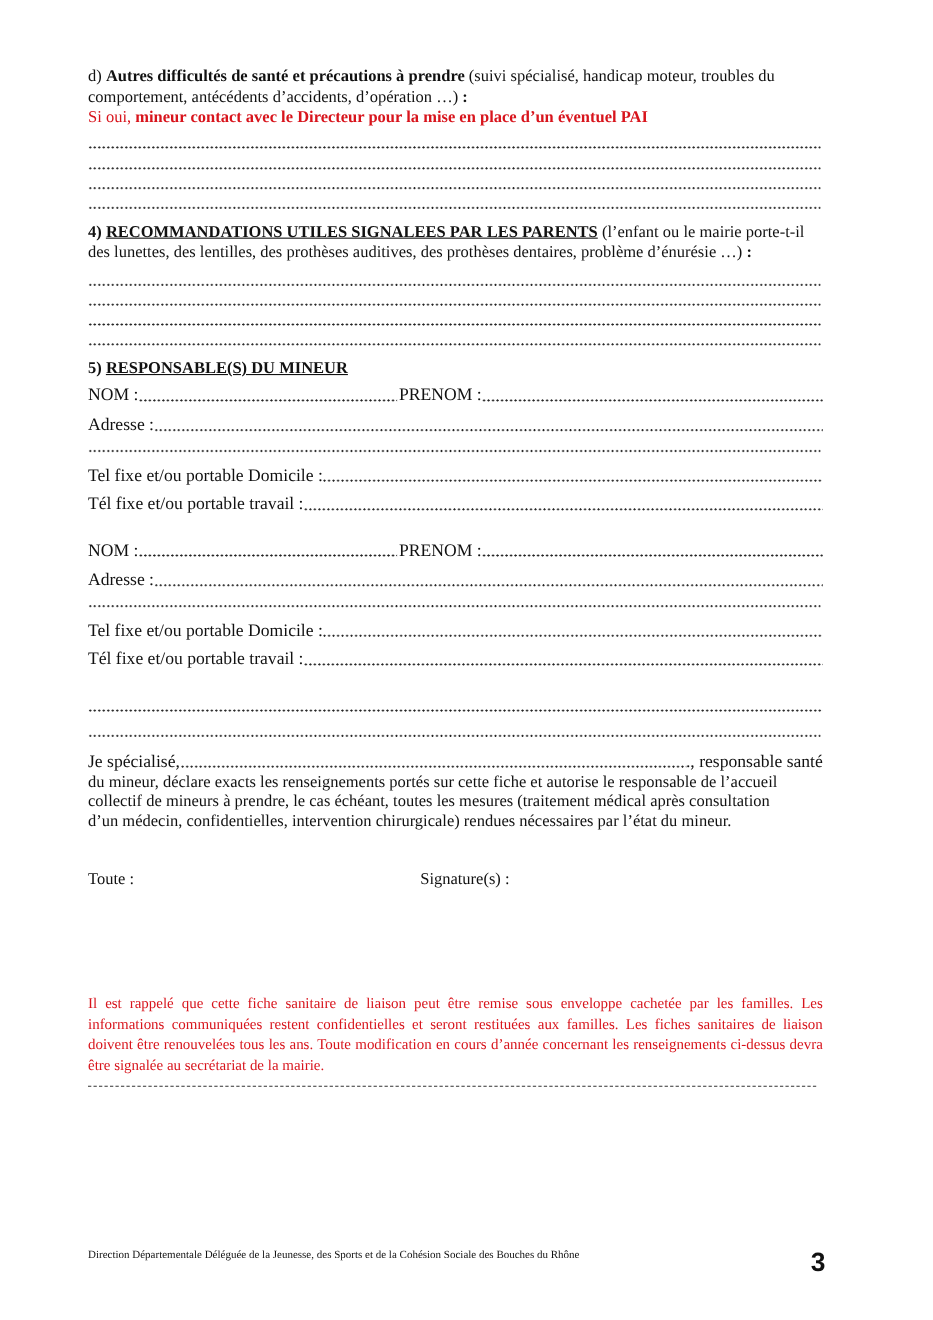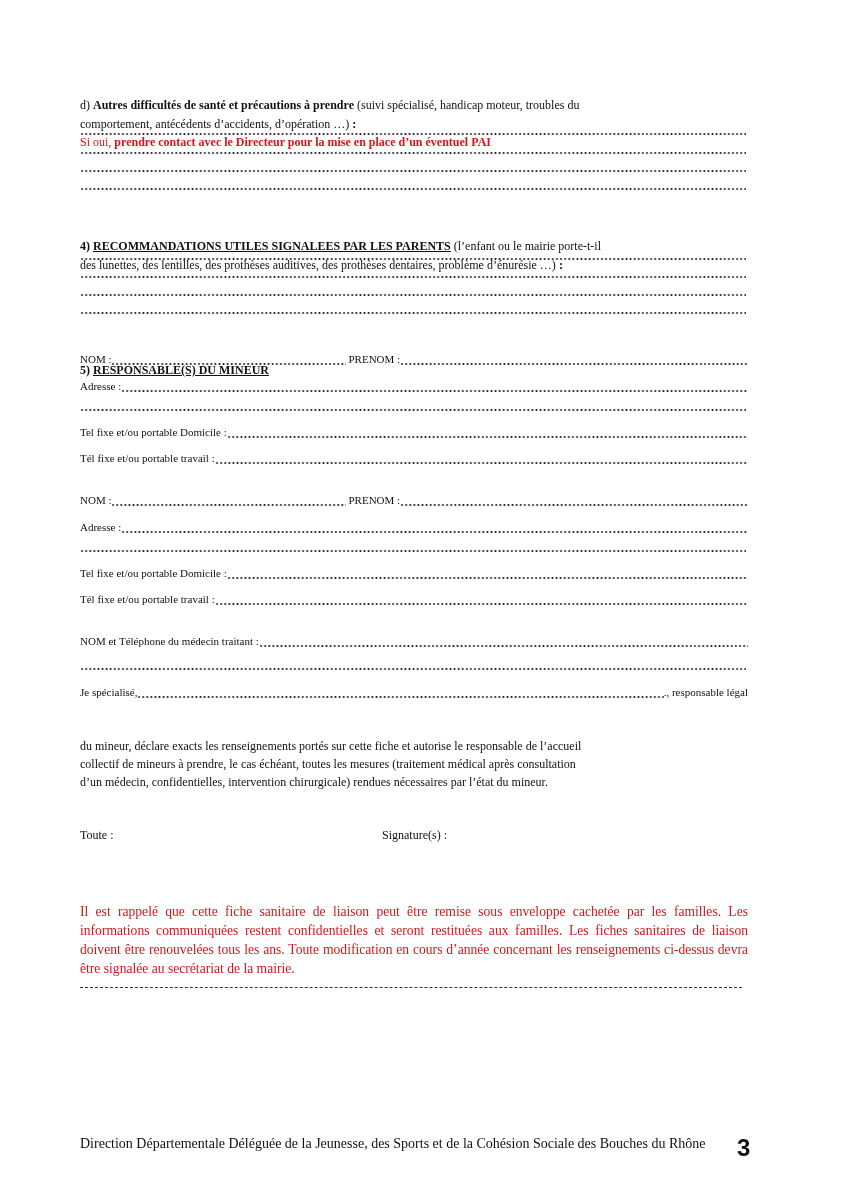--- a/index.html
+++ b/index.html
@@ -3,54 +3,54 @@
   <meta charset="utf-8">
   <style>
     html, body { margin: 0; padding: 0; background: #ffffff; }
     body {
       width: 848px; height: 1200px; position: relative; overflow: hidden;
       font-family: "Liberation Serif", "DejaVu Serif", serif;
       color: #111111;
     }
     .page { position: absolute; left: 80px; top: 0; width: 668px; }
     .abs { position: absolute; left: 0; white-space: nowrap; }
-    .txt { font-size: 12px; line-height: 19px; margin-top: 35px; }
+    .txt { font-size: 15px; line-height: 19px; }
     .red { color: #d8141c; }
     .b { font-weight: bold; }
     .u { text-decoration: underline; }
     .dots {
       position: absolute; left: 0; height: 2px; width: 666px;
       background-image: radial-gradient(circle, #222 0.8px, transparent 1.1px);
       background-size: 4.1px 2px; background-repeat: repeat-x;
     }
-    .field { position: absolute; left: 0; width: 668px; height: 19px; font-size: 11px; line-height: 19px; display: flex; }
+    .field { position: absolute; left: 0; width: 668px; height: 19px; font-size: 16px; line-height: 19px; display: flex; }
     .field .label { white-space: nowrap; }
     .field .fill {
       flex: 1; align-self: flex-end; height: 2px; margin-bottom: 4px;
       background-image: radial-gradient(circle, #222 0.8px, transparent 1.1px);
       background-size: 4.1px 2px; background-repeat: repeat-x;
     }
     .dash { position: absolute; left: 0; width: 662px; height: 1px; border-top: 1px dashed #333; }
-    .footer { position: absolute; left: 80px; top: 1136px; font-size: 14px; white-space: nowrap; text-align: right; }
+    .footer { position: absolute; left: 80px; top: 1136px; font-size: 10px; white-space: nowrap; text-align: right; }
     .pagenum { position: absolute; left: 737px; top: 1134px; font-family: "Liberation Sans", sans-serif; font-weight: bold; font-size: 24px; }
     .para { position: absolute; left: 0; width: 668px; font-size: 13.6px; line-height: 19px; text-align: justify; }
   </style>
 </head>
 <body>
 
 <div class="page">
 
   <div class="abs txt" style="top:61px;">
     <span>d) </span><span class="b">Autres difficultés de santé et précautions à prendre</span><span> (suivi spécialisé, handicap moteur, troubles du</span>
   </div>
   <div class="abs txt" style="top:80px;">
     <span>comportement, antécédents d’accidents, d’opération …) </span><span class="b">:</span>
   </div>
   <div class="abs txt red" style="top:98px;">
-    <span>Si oui, </span><span class="b">prendre contact avec le Directeur pour la mise en place d’un éventuel PAI</span>
+    <span>Si oui, </span><span class="b">mineur contact avec le Directeur pour la mise en place d’un éventuel PAI</span>
   </div>
   <div class="dots" style="top:133px;"></div>
   <div class="dots" style="top:152px;"></div>
   <div class="dots" style="top:170px;"></div>
   <div class="dots" style="top:188px;"></div>
 
   <div class="abs txt" style="top:202px;">
     <span class="b">4) </span><span class="b u">RECOMMANDATIONS UTILES SIGNALEES PAR LES PARENTS</span><span> (l’enfant ou le mairie porte-t-il</span>
   </div>
   <div class="abs txt" style="top:221px;">
@@ -99,29 +99,28 @@
   <div class="field" style="top:564px;">
     <span class="label">Tel fixe et/ou portable Domicile :</span>
     <span class="fill"></span>
   </div>
   <div class="field" style="top:590px;">
     <span class="label">Tél fixe et/ou portable travail :</span>
     <span class="fill"></span>
   </div>
 
   <div class="field" style="top:632px;">
-    <span class="label">NOM et Téléphone du médecin traitant : </span>
     <span class="fill"></span>
   </div>
   <div class="dots" style="top:668px;"></div>
 
   <div class="field" style="top:683px;">
     <span class="label">Je spécialisé, </span>
     <span class="fill"></span>
-    <span class="label">., responsable légal</span>
+    <span class="label">., responsable santé</span>
   </div>
   <div class="abs txt" style="top:702px;">du mineur, déclare exacts les renseignements portés sur cette fiche et autorise le responsable de l’accueil</div>
   <div class="abs txt" style="top:720px;">collectif de mineurs à prendre, le cas échéant, toutes les mesures (traitement médical après consultation</div>
   <div class="abs txt" style="top:738px;">d’un médecin, confidentielles, intervention chirurgicale) rendues nécessaires par l’état du mineur.</div>
 
   <div class="abs txt" style="top:791px;">Toute :</div>
   <div class="abs txt" style="top:791px; left:302px;">Signature(s) :</div>
 
   <div class="para red" style="top:902px;">Il est rappelé que cette fiche sanitaire de liaison peut être remise sous enveloppe cachetée par les familles. Les informations communiquées restent confidentielles et seront restituées aux familles. Les fiches sanitaires de liaison doivent être renouvelées tous les ans. Toute modification en cours d’année concernant les renseignements ci-dessus devra être signalée au secrétariat de la mairie.</div>
 

